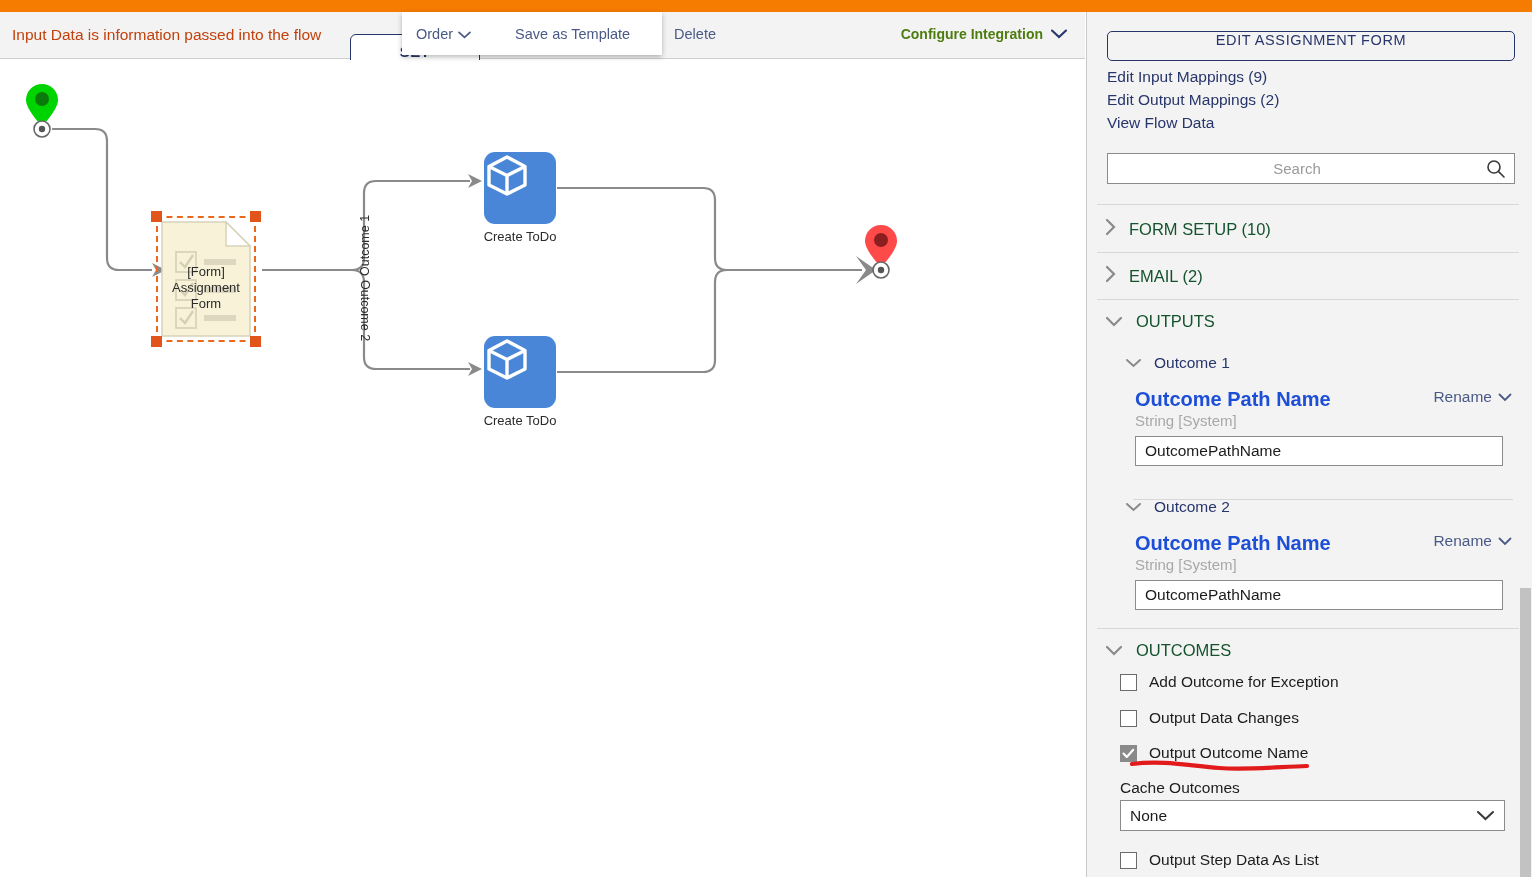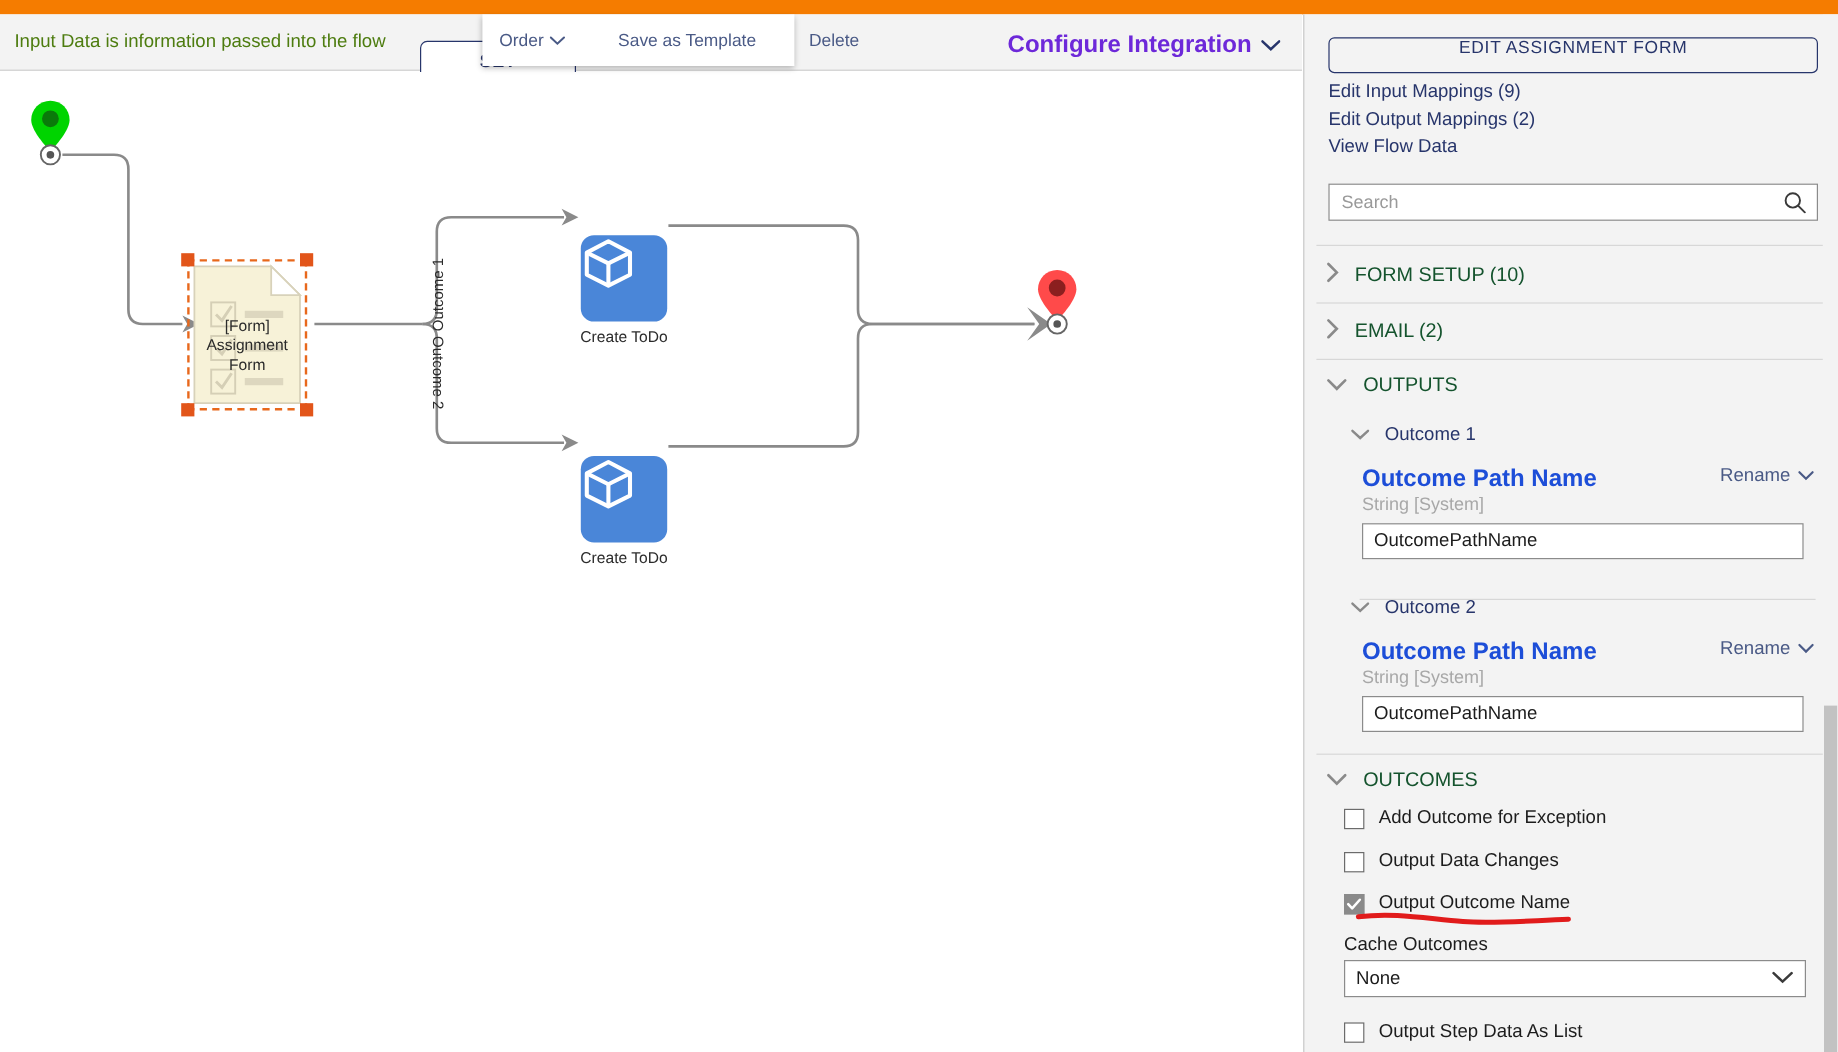--- a/index.html
+++ b/index.html
@@ -22,39 +22,39 @@
 
   
   .header {
     position: absolute; left: 0; top: 12px;
     width: 1085px; height: 47px;
     background: #f3f3f3;
     border-bottom: 1px solid #cfcfcf;
   }
   .header-left-text {
     position: absolute; left: 12px; top: 14px;
-    font-size: 15.5px; color: #4d7c0f;
+    font-size: 15.5px; color: #c2410c;
     white-space: nowrap;
   }
   .set-button {
     position: absolute; left: 350px; top: 22px;
     width: 130px; height: 34px;
     border: 1px solid #27356b;
     border-radius: 6px;
     background: #ffffff;
     color: #27356b;
     font-size: 15px; font-weight: bold;
     letter-spacing: .4px;
     display: flex; align-items: center; justify-content: center;
     overflow: hidden;
   }
   .configure-integration {
     position: absolute; right: 18px; top: 14px;
-    font-size: 20px; font-weight: bold;
-    color: #6d28d9;
+    font-size: 14px; font-weight: bold;
+    color: #4d7c0f;
     display: flex; align-items: flex-end; gap: 8px;
     white-space: nowrap;
   }
   .chev-sm { display: inline-block; }
 
   
   .context-menu {
     position: absolute; left: 402px; top: 12px;
     width: 260px; height: 43px;
     background: #ffffff;
@@ -102,21 +102,21 @@
   .h-br { right: -5px; bottom: -5px; }
   .form-label {
     position: absolute; left: 0; right: 0; top: 48px;
     text-align: center;
     font-size: 13px; line-height: 16px;
     color: #2b2b2b;
     z-index: 4;
   }
 
   
-  .todo-node { position: absolute; width: 72px; margin-top: 44px; }
+  .todo-node { position: absolute; width: 72px; }
   .todo-box {
     width: 72px; height: 72px;
     background: #4a86d8;
     border-radius: 11px;
     display: flex; align-items: center; justify-content: center;
   }
   .todo-label {
     margin-top: 5px; text-align: center;
     font-size: 13px; color: #2b2b2b; white-space: nowrap;
     margin-left: -10px; width: 92px;
@@ -160,20 +160,21 @@
     background: #ffffff;
     border: 1px solid #8b8b8b;
     display: flex; align-items: center;
   }
   .search-input {
     flex: 1; border: 0; outline: 0;
     background: transparent;
     font-family: "Liberation Sans", sans-serif;
     font-size: 15px; color: #333;
     padding: 0 10px;
+    text-align: center;
   }
   .search-input::placeholder { color: #9a9a9a; }
   .search-icon { margin-right: 9px; display: flex; }
 
   .hr {
     position: absolute; left: 10px; width: 428px;
     height: 1px; background: #d7d7d7;
   }
 
   .section-head {

